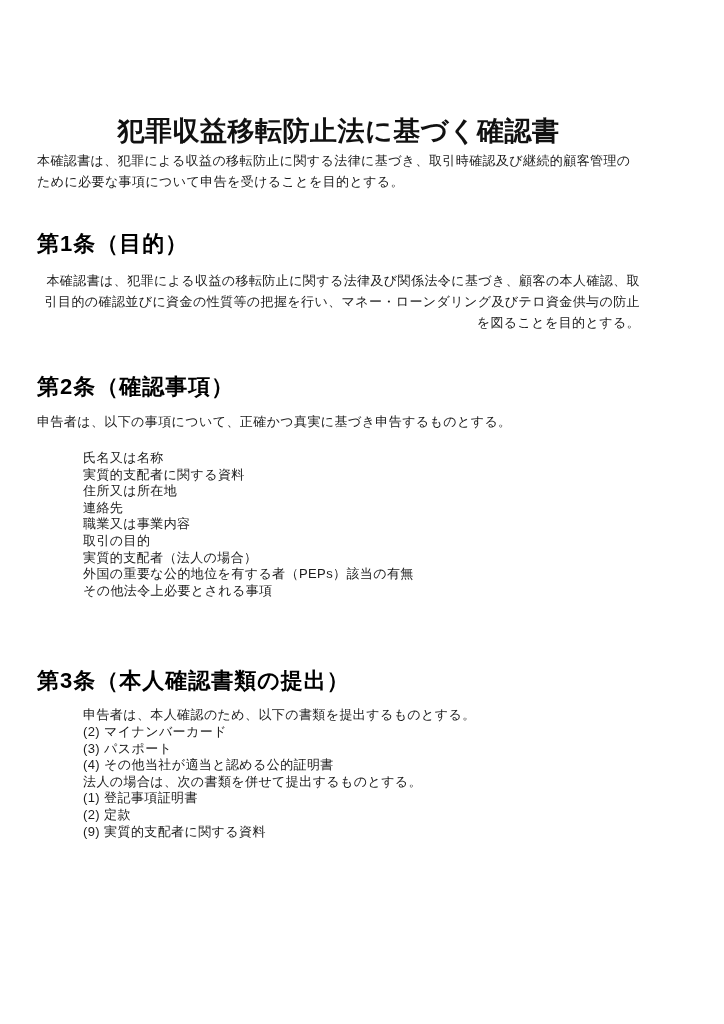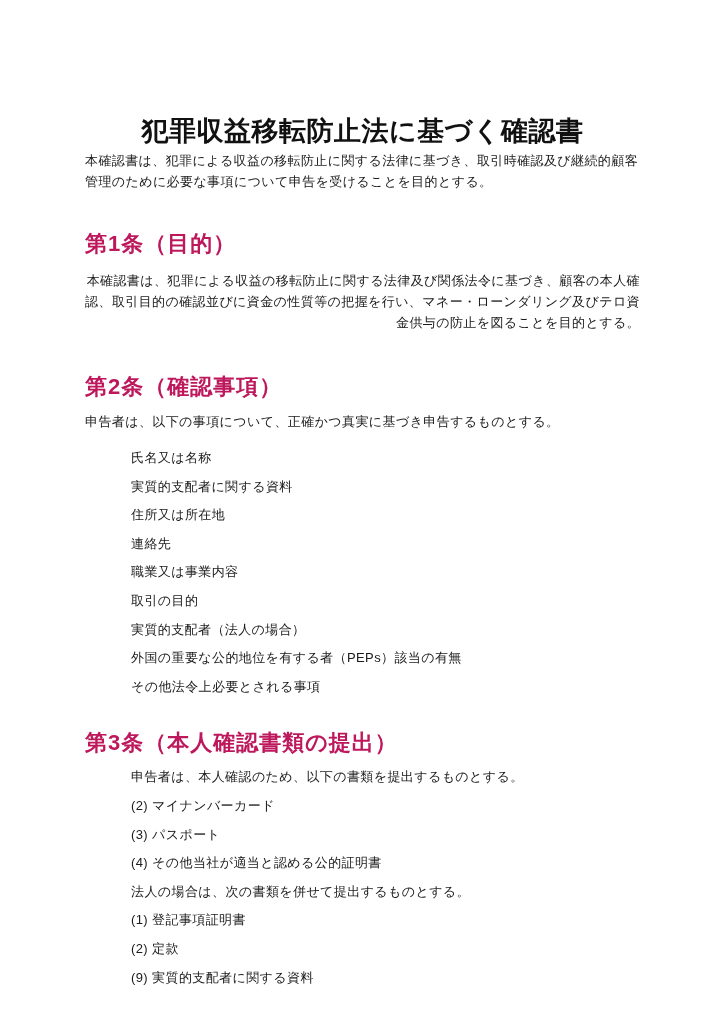--- a/index.html
+++ b/index.html
@@ -7,21 +7,21 @@
     padding: 0;
     background: #ffffff;
   }
   .page {
     position: relative;
     width: 724px;
     height: 1024px;
     margin: 0 auto;
     background: #ffffff;
     box-sizing: border-box;
-    padding: 112px 84px 0 85px;
+    padding: 112px 84px 0 37px;
     overflow: hidden;
     font-family: "Liberation Sans", "DejaVu Sans", sans-serif;
     color: #1a1a1a;
     -webkit-font-smoothing: antialiased;
   }
   h1.doc-title {
     margin: 0;
     font-size: 27px;
     line-height: 38px;
     font-weight: 700;
@@ -38,39 +38,38 @@
   }
   .intro {
     margin-top: 76px;
   }
   h2.article-heading {
     margin: 0;
     font-size: 22px;
     line-height: 28px;
     font-weight: 700;
     letter-spacing: 1px;
-    color: #be185d;
+    color: #000000;
   }
   .article-1 .article-heading { margin-top: 38px; }
   .article-1 .body-text       { margin-top: 12px; text-align: right; }
   .article-2 .article-heading { margin-top: 40px; }
   .article-2 .body-text       { margin-top: 10px; }
-  .article-3 .article-heading { margin-top: 34px; }
+  .article-3 .article-heading { margin-top: 68px; }
   .indent-block {
     margin: 18px 0 0 46px;
   }
   .article-3 .indent-block {
     margin-top: 12px;
   }
   .indent-block .line {
     font-size: 13px;
     line-height: 16.6px;
     letter-spacing: 0.4px;
     white-space: nowrap;
-    margin-top: 12px;
   }
 </style>
 </head>
 <body>
 
 <div class="page">
 
   <h1 class="doc-title">犯罪収益移転防止法に基づく確認書</h1>
 
   <p class="body-text intro">本確認書は、犯罪による収益の移転防止に関する法律に基づき、取引時確認及び継続的顧客管理のために必要な事項について申告を受けることを目的とする。</p>

